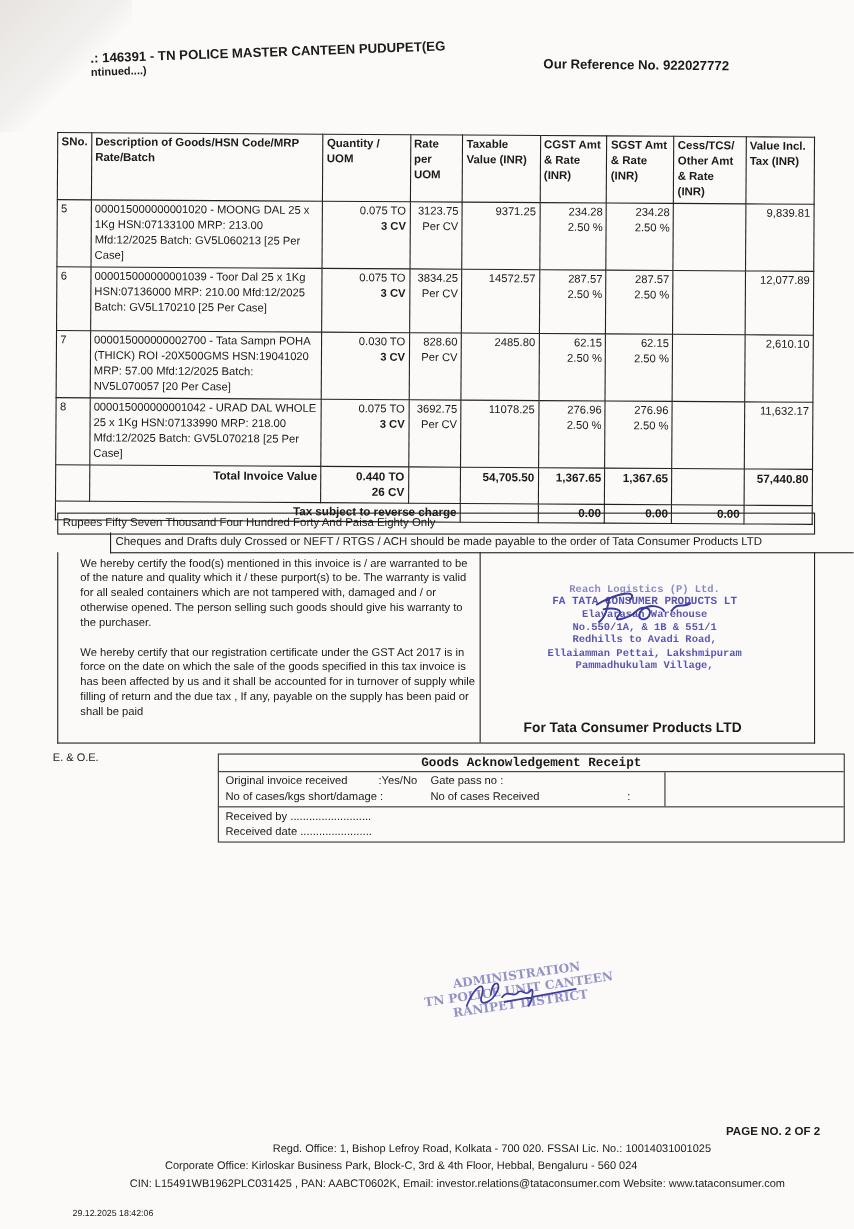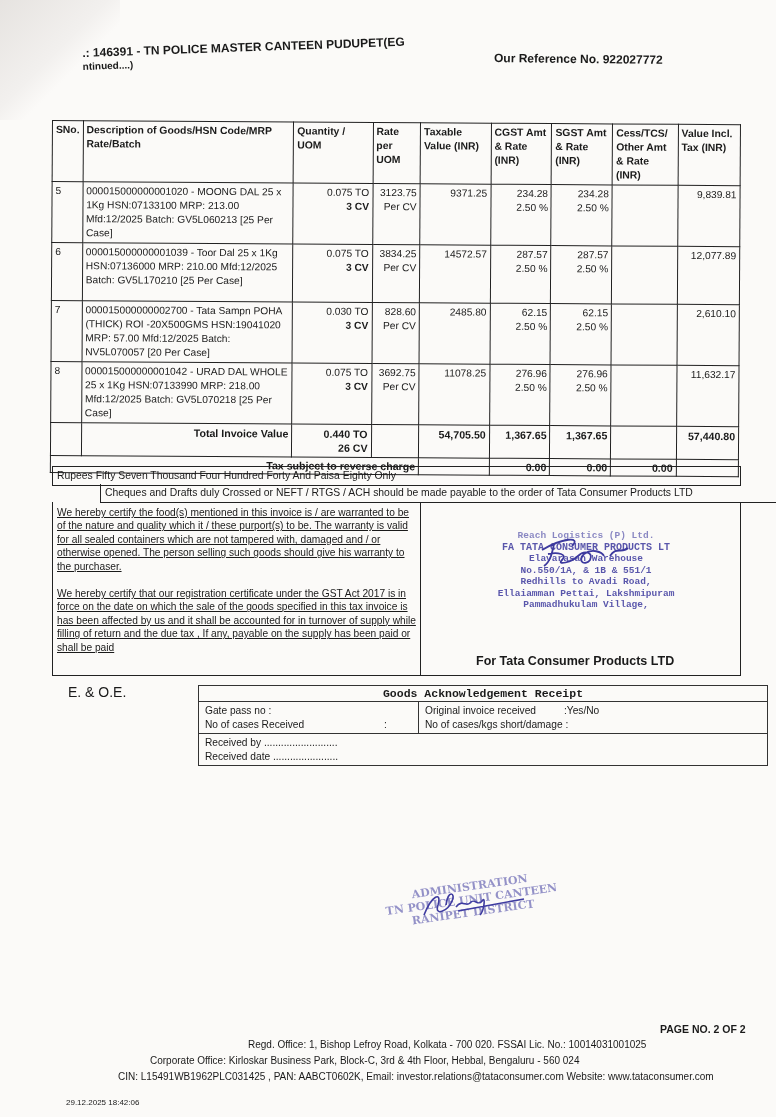--- a/index.html
+++ b/index.html
@@ -26,28 +26,28 @@
   th.c-cess { width: 66px; }
   th.c-val { width: 63px; text-align: center; }
   td.r { text-align: right; }
   td.qty span.b { font-weight: bold; }
   tr.item td { height: 58px; }
   tr.total td { font-weight: bold; height: 30px; font-size: 10.6px; }
   tr.rev td { font-weight: bold; height: 16px; padding: 1px 3px; font-size: 10.6px; }
 
   .full-row { position: absolute; left: 52px; width: 689px; border: 1.3px solid #222; font-size: 10.4px; padding: 2px 4px; line-height: 14px; }
   .cert-box { position: absolute; left: 52px; top: 502px; width: 689px; height: 174px; border: 1.3px solid #222; border-top: none; }
-  .cert-left { position: absolute; left: 0; top: 0; width: 368px; height: 100%; border-right: 1.3px solid #222; padding: 4px 4px; font-size: 10.2px; line-height: 13.4px; text-decoration: underline; }
+  .cert-left { position: absolute; left: 16px; top: 0; width: 368px; height: 100%; border-right: 1.3px solid #222; padding: 4px 4px; font-size: 10.2px; line-height: 13.4px; }
   .cert-left p { margin-bottom: 14px; }
 
   .stamp { position: absolute; left: 446px; top: 530px; width: 280px; color: #3d3a9e; text-align: center; font-family: Liberation Mono, monospace; font-weight: bold; font-size: 9.5px; line-height: 11.5px; opacity: 0.85; }
   .stamp .co { font-size: 10px; }
   .for-tata { position: absolute; left: 476px; top: 654px; font-weight: bold; font-size: 12.5px; }
 
-  .eoe { position: absolute; left: 68px; top: 684px; font-size: 14px; }
+  .eoe { position: absolute; left: 48px; top: 684px; font-size: 10px; }
   .ack { position: absolute; left: 198px; top: 685px; width: 570px; border: 1.2px solid #333; font-size: 10.2px; }
   .ack .title { text-align: center; font-weight: bold; font-size: 11.5px; padding: 1px 0; border-bottom: 1.2px solid #333; font-family: Liberation Mono, monospace; }
   .ack .row { display: flex; border-bottom: 1.2px solid #333; }
   .ack .row:last-child { border-bottom: none; }
   .ack .cell { padding: 2px 6px; line-height: 13.5px; }
   .ack .half1 { width: 220px; border-right: 1.2px solid #333; position: relative; }
 
   .sig2 { position: absolute; left: 385px; top: 880px; color: #3f3ca0; font-family: "DejaVu Serif", serif; font-weight: bold; transform: rotate(-8deg); opacity: 0.55; font-size: 11px; line-height: 13px; text-align: center; }
 
   .page-no { position: absolute; left: 660px; top: 1023px; font-weight: bold; font-size: 10.5px; }
@@ -222,27 +222,27 @@
   <div>Ellaiamman Pettai, Lakshmipuram</div>
   <div>Pammadhukulam Village,</div>
 </div>
 <div class="for-tata">For Tata Consumer Products LTD</div>
 
 <div class="eoe">E. &amp; O.E.</div>
 
 <div class="ack">
   <div class="title">Goods Acknowledgement Receipt</div>
   <div class="row">
+    <div class="cell">
+      <div><span>Original invoice received</span><span style="margin-left:28px;">:Yes/No</span></div>
+      <div>No of cases/kgs short/damage  :</div>
+    </div>
     <div class="cell half1">
       <div>Gate pass no    :</div>
       <div><span>No of cases Received</span><span style="position:absolute; left:185px;">:</span></div>
-    </div>
-    <div class="cell">
-      <div><span>Original invoice received</span><span style="margin-left:28px;">:Yes/No</span></div>
-      <div>No of cases/kgs short/damage  :</div>
     </div>
   </div>
   <div class="row">
     <div class="cell" style="width:152px;">
       <div>Received by ..........................</div>
       <div>Received date .......................</div>
     </div>
   </div>
 </div>
 

